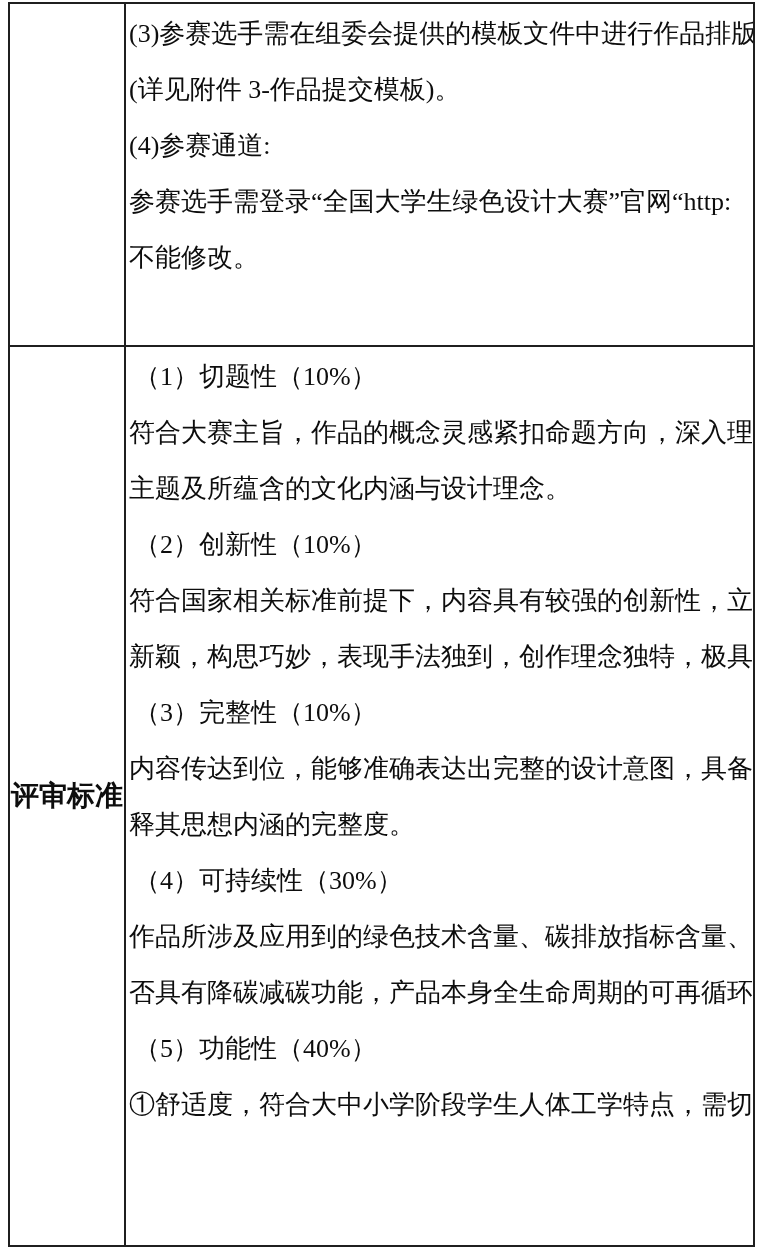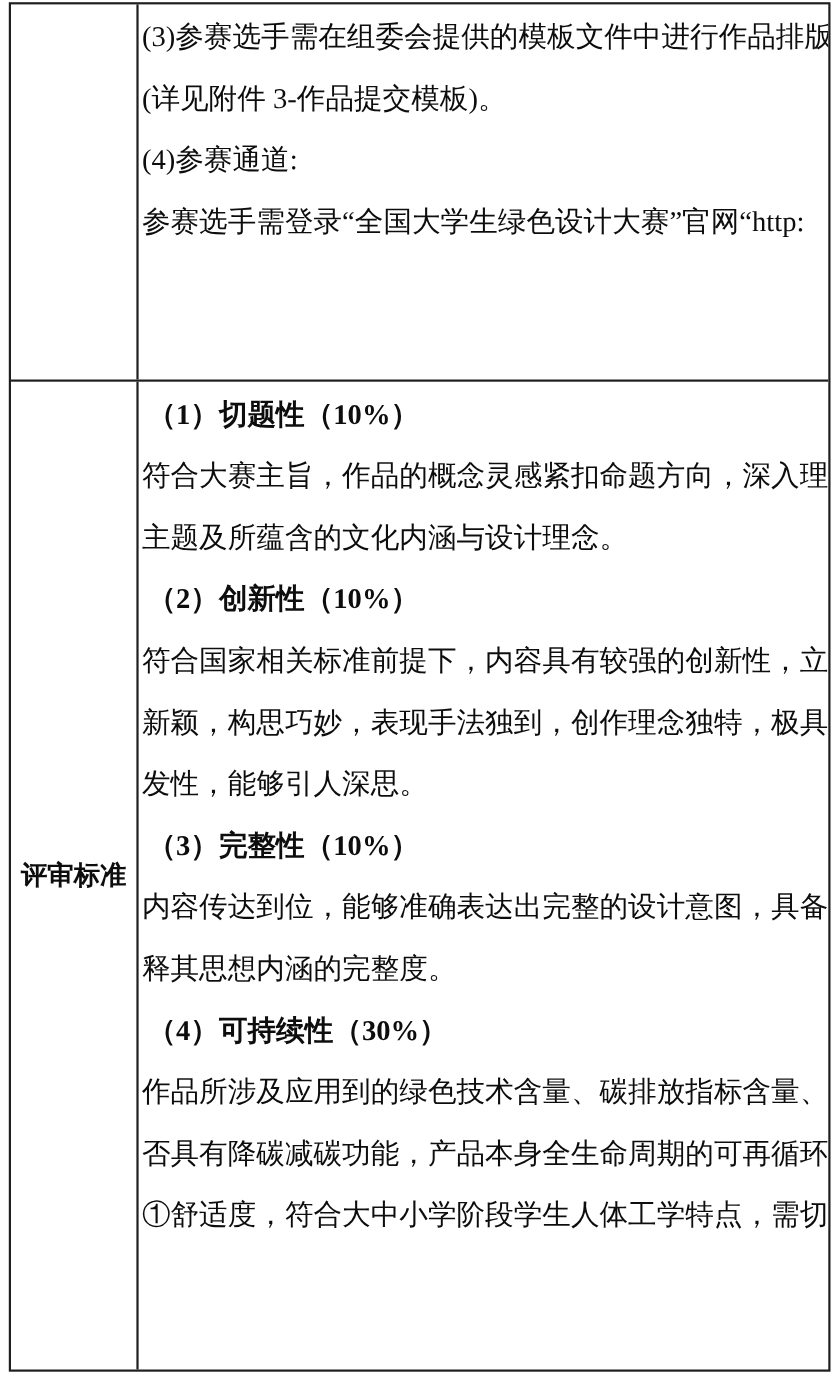--- a/index.html
+++ b/index.html
@@ -33,74 +33,75 @@
   .label-cell {
     width: 116px;
     border-right: 2px solid #1f1f1f;
     display: flex;
     align-items: center;
     justify-content: center;
     flex-shrink: 0;
   }
   .label-text {
     font-weight: bold;
-    font-size: 24px;
+    font-size: 28px;
     letter-spacing: 0px;
     white-space: nowrap;
   }
   .content-cell {
     flex: 1;
     padding: 2px 0 16px 3px;
     overflow: hidden;
   }
   .line {
     font-size: 26px;
     line-height: 56px;
     white-space: nowrap;
     overflow: hidden;
   }
   .heading {
-    font-weight: bold;
+    font-weight: normal;
     padding-left: 5px;
   }
 </style>
 </head>
 <body>
 
 <div class="page">
   <div class="rules-table">
 
     <div class="row row-submission">
       <div class="label-cell">
         <span class="label-text"></span>
       </div>
       <div class="content-cell">
         <p class="line">(3)参赛选手需在组委会提供的模板文件中进行作品排版</p>
         <p class="line">(详见附件 3-作品提交模板)。</p>
         <p class="line">(4)参赛通道:</p>
         <p class="line">参赛选手需登录“全国大学生绿色设计大赛”官网“http:</p>
+        <p class="line">不能修改。</p>
       </div>
     </div>
 
     <div class="row row-criteria">
       <div class="label-cell">
         <span class="label-text">评审标准</span>
       </div>
       <div class="content-cell">
         <p class="line heading">（1）切题性（10%）</p>
         <p class="line">符合大赛主旨，作品的概念灵感紧扣命题方向，深入理解</p>
         <p class="line">主题及所蕴含的文化内涵与设计理念。</p>
         <p class="line heading">（2）创新性（10%）</p>
         <p class="line">符合国家相关标准前提下，内容具有较强的创新性，立意</p>
         <p class="line">新颖，构思巧妙，表现手法独到，创作理念独特，极具启</p>
-        <p class="line">发性，能够引人深思。</p>
         <p class="line heading">（3）完整性（10%）</p>
         <p class="line">内容传达到位，能够准确表达出完整的设计意图，具备阐</p>
         <p class="line">释其思想内涵的完整度。</p>
         <p class="line heading">（4）可持续性（30%）</p>
         <p class="line">作品所涉及应用到的绿色技术含量、碳排放指标含量、是</p>
         <p class="line">否具有降碳减碳功能，产品本身全生命周期的可再循环、</p>
+        <p class="line heading">（5）功能性（40%）</p>
         <p class="line">①舒适度，符合大中小学阶段学生人体工学特点，需切合</p>
       </div>
     </div>
 
   </div>
 </div>
 
 </body></html>

